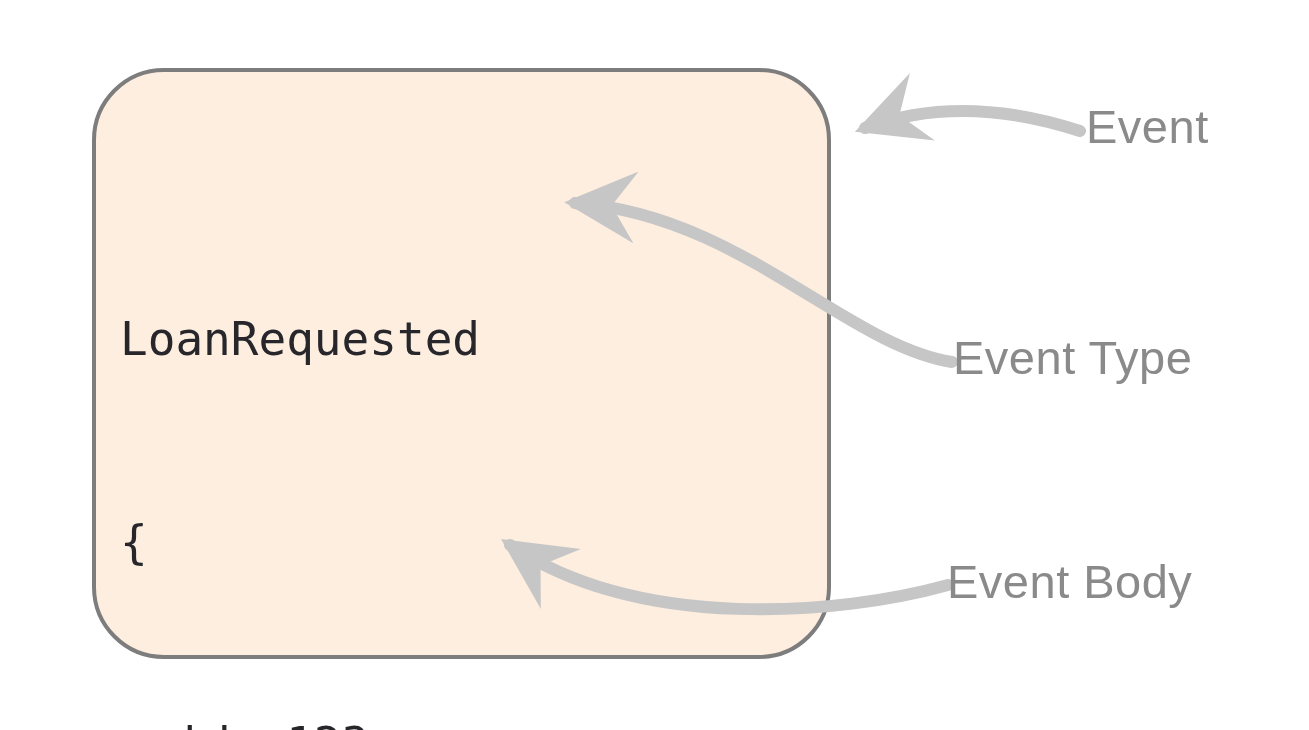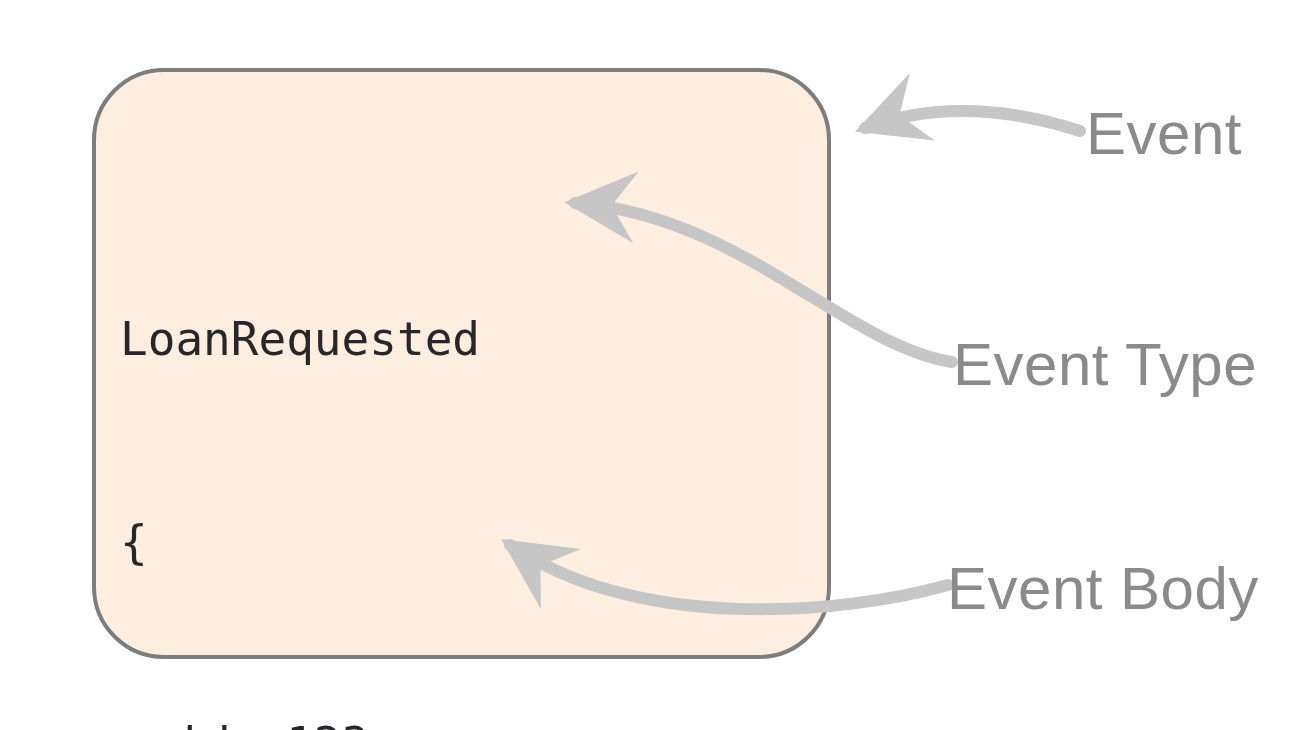--- a/index.html
+++ b/index.html
@@ -42,21 +42,21 @@
   .arrow-layer {
     position: absolute;
     left: 0;
     top: 0;
     width: 1309px;
     height: 730px;
     pointer-events: none;
   }
   .callout-label {
     position: absolute;
-    font-size: 60px;
+    font-size: 47px;
     color: #8a8a8a;
     white-space: nowrap;
     letter-spacing: 0.5px;
   }
   .label-event      { left: 1086px; top: 99px;  }
   .label-event-type { left: 953px;  top: 330px; }
   .label-event-body { left: 947px;  top: 554px; }
 </style>
 </head>
 <body>

